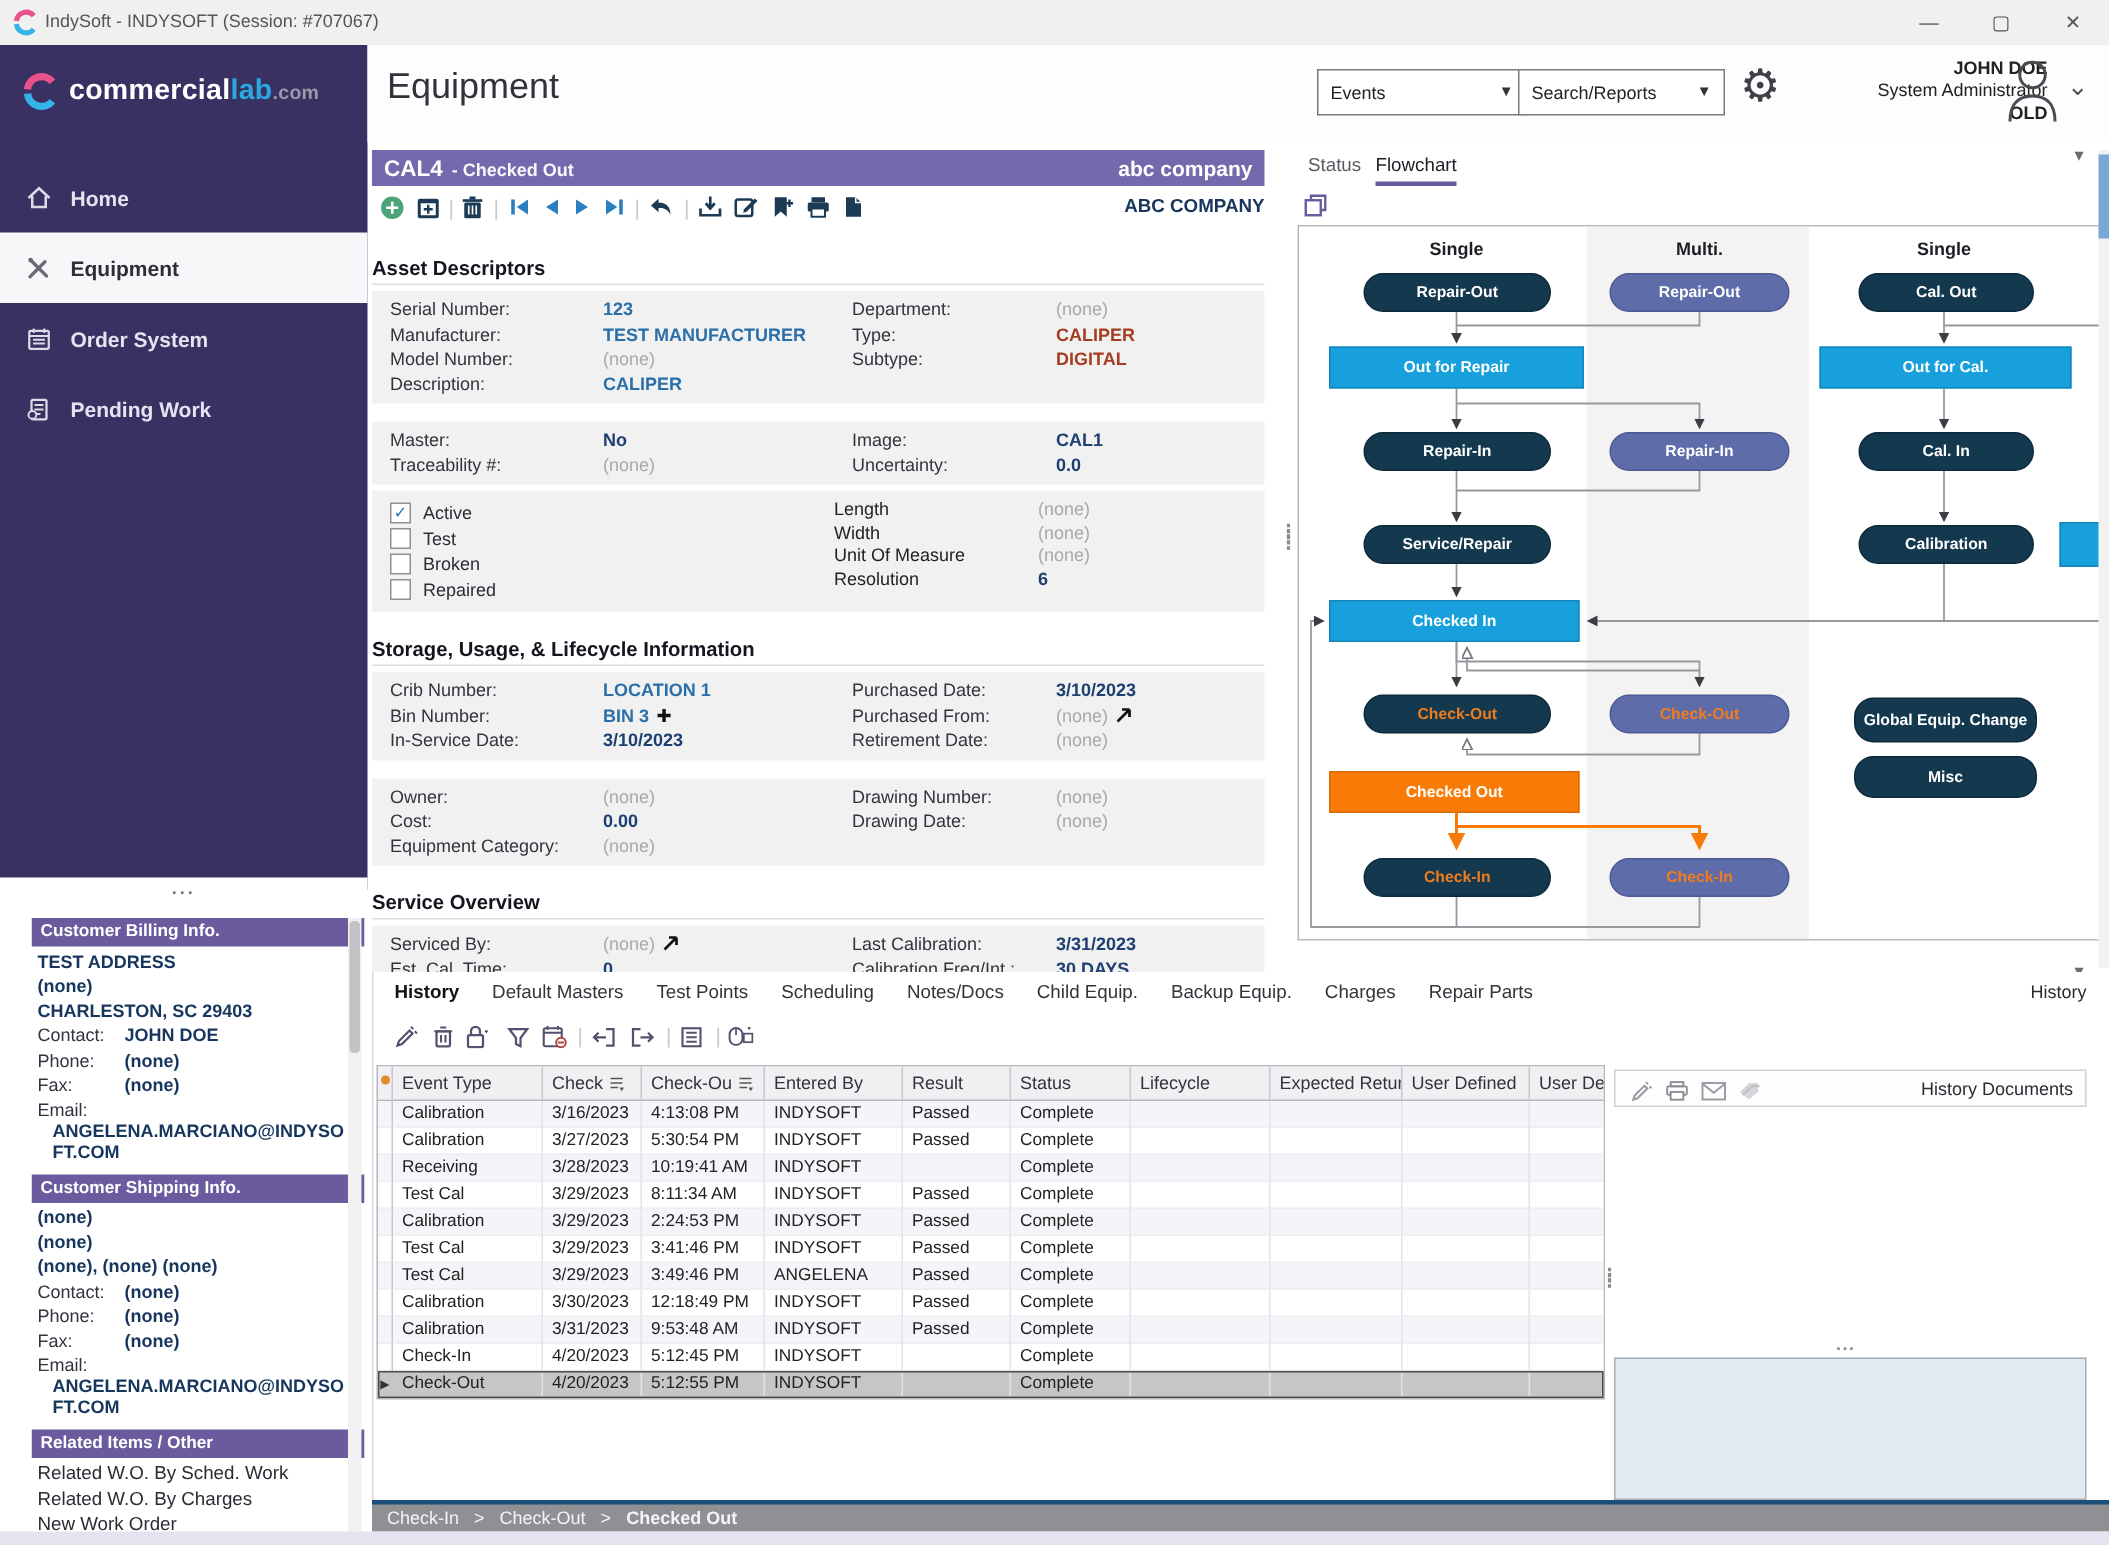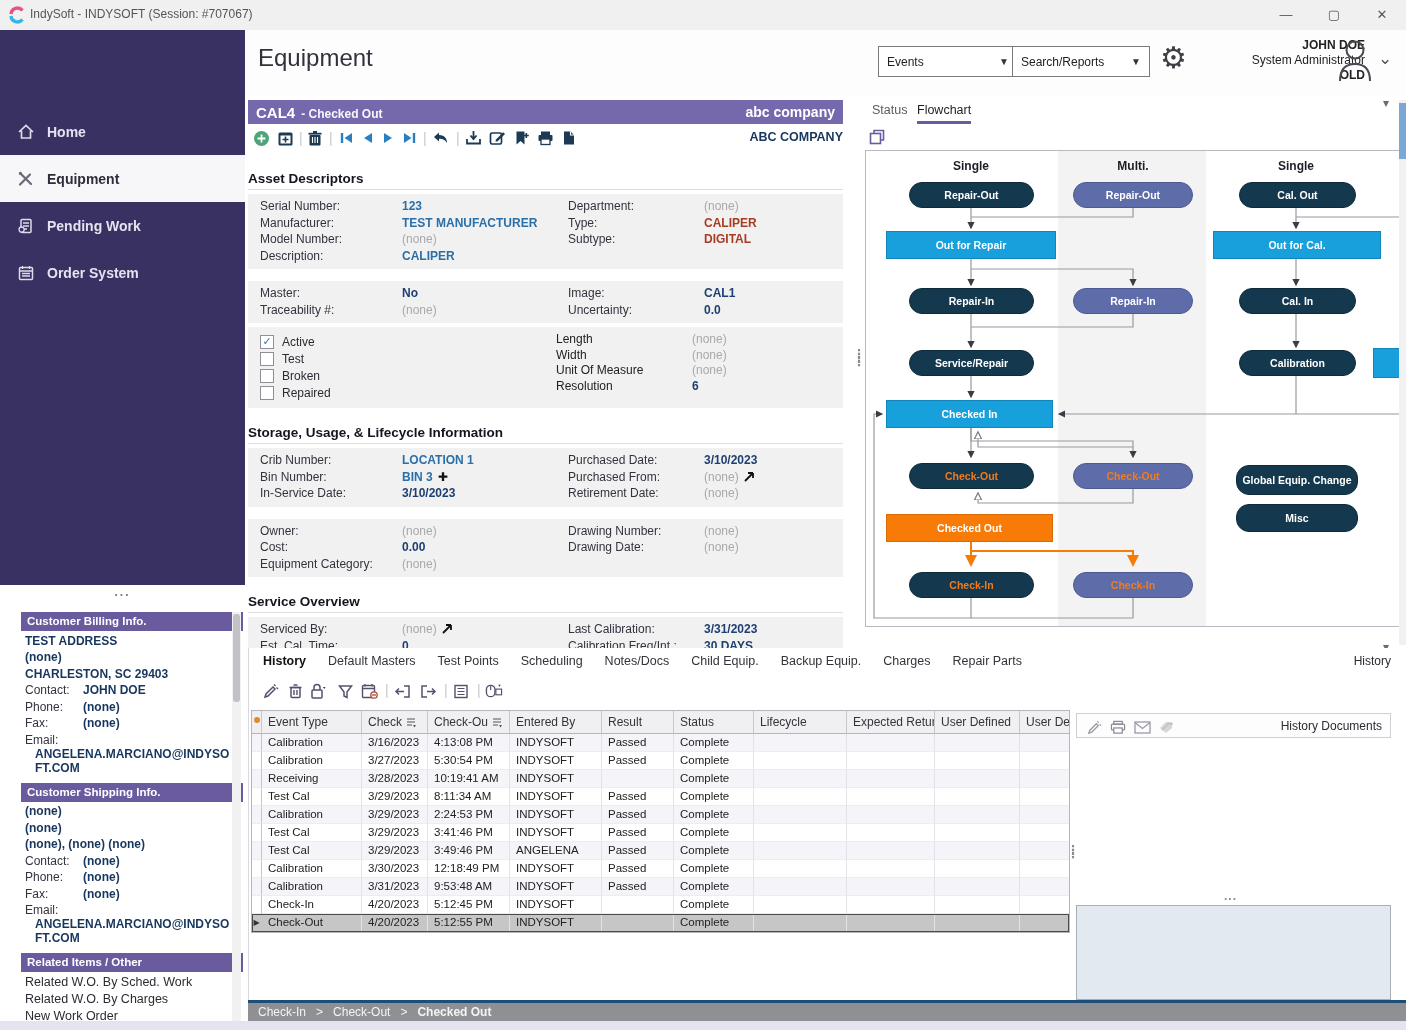--- a/index.html
+++ b/index.html
@@ -130,56 +130,65 @@
         <path d="M3 10 A6.5 6.5 0 0 0 14.5 13.5" fill="none" stroke="#35b4e8" stroke-width="3.4"></path>
       </svg>
   </span>
   <span class="ttl">IndySoft - INDYSOFT (Session: #707067)</span>
   <span class="win-btn" style="left:1271px">—</span>
   <span class="win-btn" style="left:1319px">▢</span>
   <span class="win-btn" style="left:1367px">✕</span>
 </div>
 
 <div class="abs sidebar">
+  <div class="logoarea">
+    <span class="biglogo">
+      <svg width="26" height="26" viewBox="0 0 18 18">
+          <path d="M14.5 4.5 A6.5 6.5 0 0 0 3 8" fill="none" stroke="#e9518c" stroke-width="3.4"></path>
+          <path d="M3 10 A6.5 6.5 0 0 0 14.5 13.5" fill="none" stroke="#35b4e8" stroke-width="3.4"></path>
+        </svg>
+    </span>
+    <span class="logotxt"><span class="w">commercial</span><span class="b">lab</span><span class="g">.com</span></span>
+  </div>
   <div class="nav-stack">
     <div class="navitem">
       <span class="nicon">
           <svg width="18" height="18" viewBox="0 0 18 18">
             <path d="M2 9 L9 2.5 L16 9 M4.5 7.8 V15 H13.5 V7.8" fill="none" stroke="#dcdbe8" stroke-width="1.7"></path>
           </svg>
         </span>
       <span>Home</span>
     </div>
     <div class="navitem sel">
       <span class="nicon">
           <svg width="18" height="18" viewBox="0 0 18 18">
             <path d="M3 14.5 L13 4.5 M3.5 3.5 L14 14" fill="none" stroke="#6a6a78" stroke-width="2.2" stroke-linecap="round"></path>
             <circle cx="3.4" cy="3.4" r="1.6" fill="#6a6a78"></circle>
           </svg>
         </span>
       <span>Equipment</span>
+    </div>
+    <div class="navitem">
+      <span class="nicon">
+          <svg width="18" height="18" viewBox="0 0 18 18">
+            <rect x="2.5" y="3.5" width="13" height="12" rx="1" fill="none" stroke="#dcdbe8" stroke-width="1.5"></rect>
+            <path d="M2.5 7 H15.5 M5.5 2 V5 M12.5 2 V5 M5 9.5 H13 M5 12 H13" stroke="#dcdbe8" stroke-width="1.3"></path>
+          </svg>
+        </span>
+      <span>Order System</span>
     </div>
     <div class="navitem">
       <span class="nicon">
           <svg width="18" height="18" viewBox="0 0 18 18">
             <rect x="4" y="2.5" width="10" height="13" rx="1" fill="none" stroke="#dcdbe8" stroke-width="1.5"></rect>
             <path d="M6 6 H12 M6 9 H12 M6 12 H10" stroke="#dcdbe8" stroke-width="1.3"></path>
             <circle cx="4.6" cy="12.6" r="2.6" fill="#3a3163" stroke="#dcdbe8" stroke-width="1.3"></circle>
           </svg>
         </span>
       <span>Pending Work</span>
-    </div>
-    <div class="navitem">
-      <span class="nicon">
-          <svg width="18" height="18" viewBox="0 0 18 18">
-            <rect x="2.5" y="3.5" width="13" height="12" rx="1" fill="none" stroke="#dcdbe8" stroke-width="1.5"></rect>
-            <path d="M2.5 7 H15.5 M5.5 2 V5 M12.5 2 V5 M5 9.5 H13 M5 12 H13" stroke="#dcdbe8" stroke-width="1.3"></path>
-          </svg>
-        </span>
-      <span>Order System</span>
     </div>
   </div>
 </div>
 <div class="abs side-split">...</div>
 
 <div class="abs sidepanel">
   <div class="phead">Customer Billing Info.</div>
   <div class="pline">TEST ADDRESS</div>
   <div class="pline">(none)</div>
   <div class="pline">CHARLESTON, SC  29403</div>

